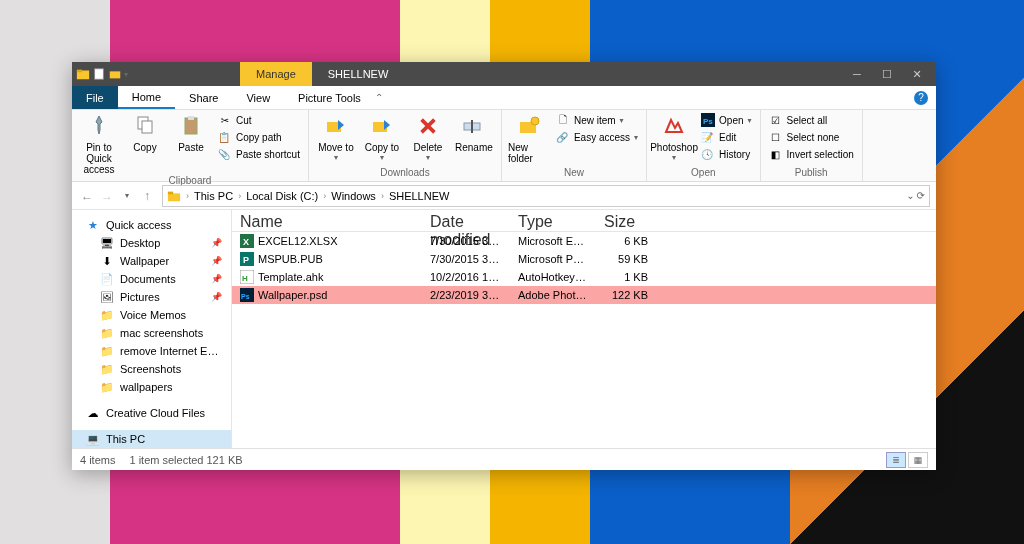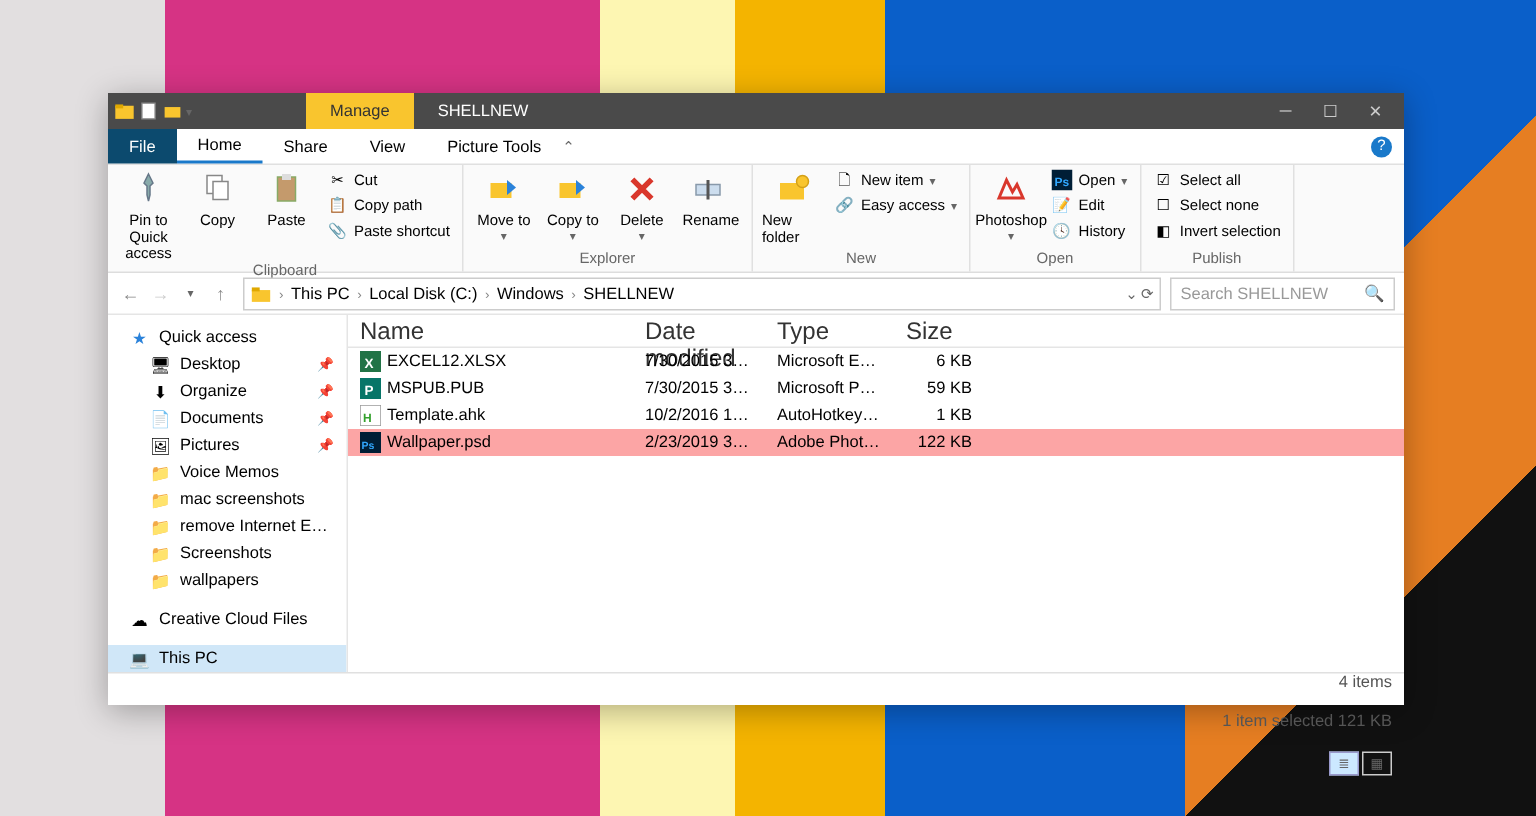--- a/index.html
+++ b/index.html
@@ -3,21 +3,21 @@
 <meta charset="utf-8">
 <style>
 * { margin: 0; padding: 0; box-sizing: border-box; font-family: 'Segoe UI', Tahoma, sans-serif; }
 body { width: 1024px; height: 544px; overflow: hidden; position: relative; }
 .desktop-bg { position: absolute; inset: 0; }
 .bg-stripe { position: absolute; top: 0; bottom: 0; }
 .window { position: absolute; left: 72px; top: 62px; width: 864px; height: 408px; background: #fff; box-shadow: 0 4px 20px rgba(0,0,0,0.3); display: flex; flex-direction: column; }
 .titlebar { height: 24px; background: #4a4a4a; display: flex; align-items: center; padding: 0 4px; }
 .titlebar-icons { display: flex; gap: 2px; align-items: center; }
 .titlebar-sq { width: 14px; height: 14px; }
-.titlebar-tabs { margin-left: 76px; display: flex; align-items: center; height: 100%; text-align: center; }
+.titlebar-tabs { margin-left: 112px; display: flex; align-items: center; height: 100%; text-align: center; }
 .title-tab { padding: 0 16px; font-size: 11px; height: 100%; display: flex; align-items: center; color: #fff; }
 .title-tab.active { background: #f9c52e; color: #333; }
 .title-controls { margin-left: auto; display: flex; }
 .tc-btn { width: 30px; height: 24px; display: flex; align-items: center; justify-content: center; color: #ccc; font-size: 11px; cursor: pointer; }
 .tabbar { height: 24px; background: #fff; border-bottom: 1px solid #e0e0e0; display: flex; align-items: center; }
 .tab { padding: 0 14px; font-size: 11px; height: 100%; display: flex; align-items: center; cursor: pointer; }
 .tab.file { background: #0c4a6e; color: #fff; }
 .tab.selected { border-bottom: 2px solid #1979ca; }
 .tab.pic { }
 .help-icon { margin-left: auto; margin-right: 8px; width: 14px; height: 14px; border-radius: 50%; background: #1979ca; color: #fff; font-size: 10px; display: flex; align-items: center; justify-content: center; }
@@ -51,21 +51,21 @@
 .content { flex: 1; display: flex; flex-direction: column; }
 .col-headers { display: flex; height: 22px; border-bottom: 1px solid #e5e5e5; font-size: 16px; color: #333; }
 .ch { padding: 3px 8px; border-right: 1px solid transparent; }
 .file-list { flex: 1; font-size: 11px; }
 .file-row { display: flex; height: 18px; align-items: center; cursor: pointer; }
 .file-row.sel { background: #fca5a5; }
 .fc { padding: 0 8px; white-space: nowrap; overflow: hidden; text-overflow: ellipsis; }
 .fc.name { display: flex; align-items: center; gap: 4px; }
 .fc.size { text-align: right; }
 .file-icon { width: 14px; height: 14px; flex-shrink: 0; }
-.statusbar { height: 22px; border-top: 1px solid #e0e0e0; display: flex; align-items: flex-end; padding: 0 8px; font-size: 11px; color: #555; gap: 14px; flex-direction: column; }
+.statusbar { height: 22px; border-top: 1px solid #e0e0e0; display: flex; align-items: center; padding: 0 8px; font-size: 11px; color: #555; gap: 14px; }
 .status-views { margin-left: auto; display: flex; gap: 2px; }
 .sv-btn { width: 20px; height: 16px; border: 1px solid #ccc; display: flex; align-items: center; justify-content: center; font-size: 9px; color: #666; cursor: pointer; }
 .sv-btn.active { background: #cce8ff; border-color: #99c; }
 svg { display: block; }
 .dd { font-size: 8px; color: #666; }
 </style>
 </head>
 <body>
 
 <div class="desktop-bg">
@@ -201,21 +201,21 @@
         <div class="rbtn-v">
             <span class="ricon">
               <svg viewBox="0 0 24 24" width="24" height="24">
                 <rect x="2" y="9" width="16" height="7" fill="#cde" stroke="#89a"></rect>
                 <rect x="9" y="6" width="2" height="13" fill="#555"></rect>
               </svg>
             </span>
             <span>Rename</span>
           </div>
       </div>
-      <div class="rgroup-label">Explorer</div>
+      <div class="rgroup-label">Downloads</div>
     </div>
 
     <div class="rgroup">
       <div class="rgroup-body">
         <div class="rbtn-v">
             <span class="ricon">
               <svg viewBox="0 0 24 24" width="24" height="24">
                 <rect x="3" y="8" width="16" height="11" fill="#f9c52e"></rect>
                 <circle cx="18" cy="7" r="4" fill="#f9c52e" stroke="#d4a017"></circle>
               </svg>
@@ -314,41 +314,37 @@
       <span class="crumb">Local Disk (C:)</span>
         <span class="crumb-sep">›</span>
       <span class="crumb">Windows</span>
         <span class="crumb-sep">›</span>
       <span class="crumb">SHELLNEW</span>
       <span class="addr-end">
           <span>⌄</span>
           <span>⟳</span>
         </span>
     </div>
-    <div class="search-box">
-      <span>Search SHELLNEW</span>
-      <span>🔍</span>
-    </div>
   </div>
 
   <div class="body">
     <div class="navpane">
       <div class="nav-item">
         <span class="nav-icon" style="color:#2a82da">★</span>
         <span class="lbl">Quick access</span>
       </div>
       <div id="qa-items">
           <div class="nav-item lvl2">
             <span class="nav-icon">🖥</span>
             <span class="lbl">Desktop</span>
             <span class="pin">📌</span>
           </div>
           <div class="nav-item lvl2">
             <span class="nav-icon">⬇</span>
-            <span class="lbl">Organize</span>
+            <span class="lbl">Wallpaper</span>
             <span class="pin">📌</span>
           </div>
           <div class="nav-item lvl2">
             <span class="nav-icon">📄</span>
             <span class="lbl">Documents</span>
             <span class="pin">📌</span>
           </div>
           <div class="nav-item lvl2">
             <span class="nav-icon">🖼</span>
             <span class="lbl">Pictures</span>

